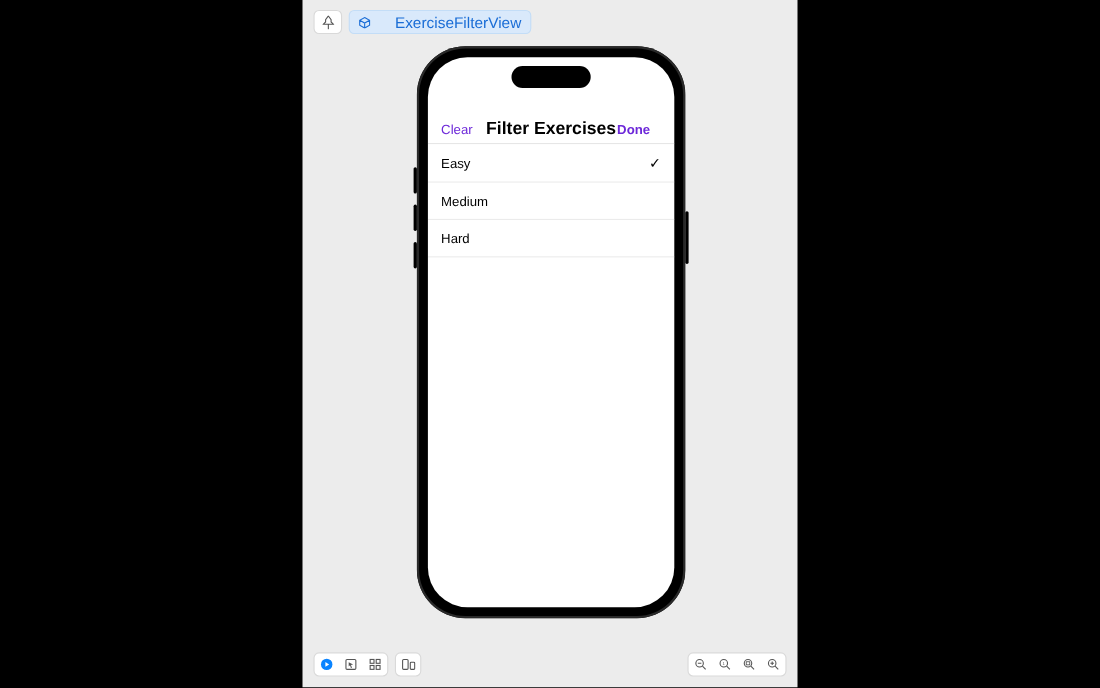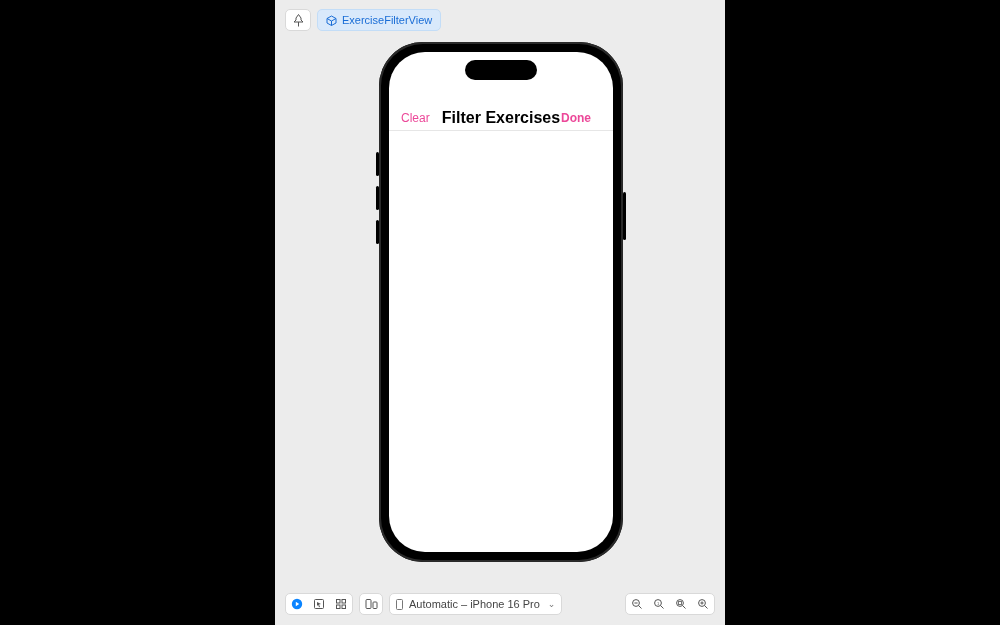--- a/index.html
+++ b/index.html
@@ -41,23 +41,23 @@
     color: #555;
   }
   .view-chip {
     background: #d9e9fb;
     border: 1px solid #c3ddf7;
     border-radius: 5px;
     height: 22px;
     padding: 0 8px;
     display: flex;
     align-items: center;
-    gap: 5px;
+    gap: 22px;
     color: #1a6dd6;
-    font-size: 11px;
+    font-size: 14px;
   }
   .view-chip .cube-icon {
     width: 11px;
     height: 11px;
     display: inline-block;
   }
   
   .phone {
     position: absolute;
     left: 104px;
@@ -114,21 +114,21 @@
     left: 0;
     right: 0;
     height: 20px;
     display: flex;
     align-items: center;
     justify-content: space-between;
     padding: 0 12px;
     font-size: 12px;
   }
   .nav-header .left, .nav-header .right {
-    color: #ec4899;
+    color: #6d28d9;
     width: 40px;
   }
   .nav-header .right { text-align: left; font-weight: 600; }
   .nav-header .title {
     color: #000;
     font-weight: 600;
     font-size: 16px;
     flex: 1;
     text-align: center;
   }
@@ -247,20 +247,32 @@
     <div class="screen">
       <div class="dynamic-island"></div>
 
       <div class="nav-header">
         <div class="left">Clear</div>
         <div class="title">Filter Exercises</div>
         <div class="right">Done</div>
       </div>
       <div class="divider-top"></div>
 
+      <div class="list">
+        <div class="row">
+          <span>Easy</span>
+          <span class="check">✓</span>
+        </div>
+        <div class="row">
+          <span>Medium</span>
+        </div>
+        <div class="row">
+          <span>Hard</span>
+        </div>
+      </div>
     </div>
   </div>
 
   <div class="bottom-bar">
     <div class="tb-group">
       <div class="tb-btn blue">
         <svg width="12" height="12" viewBox="0 0 12 12">
           <circle cx="6" cy="6" r="5.2" fill="#0a84ff"></circle>
           <path d="M4.8 3.8 L8.2 6 L4.8 8.2 Z" fill="#fff"></path>
         </svg>
@@ -283,25 +295,20 @@
 
     <div class="tb-group">
       <div class="tb-btn">
         <svg width="13" height="12" viewBox="0 0 13 12">
           <rect x="1" y="1.5" width="5" height="9" rx="1" fill="none" stroke="#555"></rect>
           <rect x="8" y="4" width="4" height="6.5" rx="0.8" fill="none" stroke="#555"></rect>
         </svg>
       </div>
     </div>
 
-    <div class="device-select">
-      <span class="phone-icon"></span>
-      <span>Automatic – iPhone 16 Pro</span>
-      <span class="chev">⌄</span>
-    </div>
 
     <div class="spacer"></div>
 
     <div class="zoom-group">
       <div class="tb-btn">
         <svg width="12" height="12" viewBox="0 0 12 12">
           <circle cx="5" cy="5" r="3.4" fill="none" stroke="#555"></circle>
           <line x1="7.6" y1="7.6" x2="10.5" y2="10.5" stroke="#555"></line>
           <line x1="3.4" y1="5" x2="6.6" y2="5" stroke="#555"></line>
         </svg>

